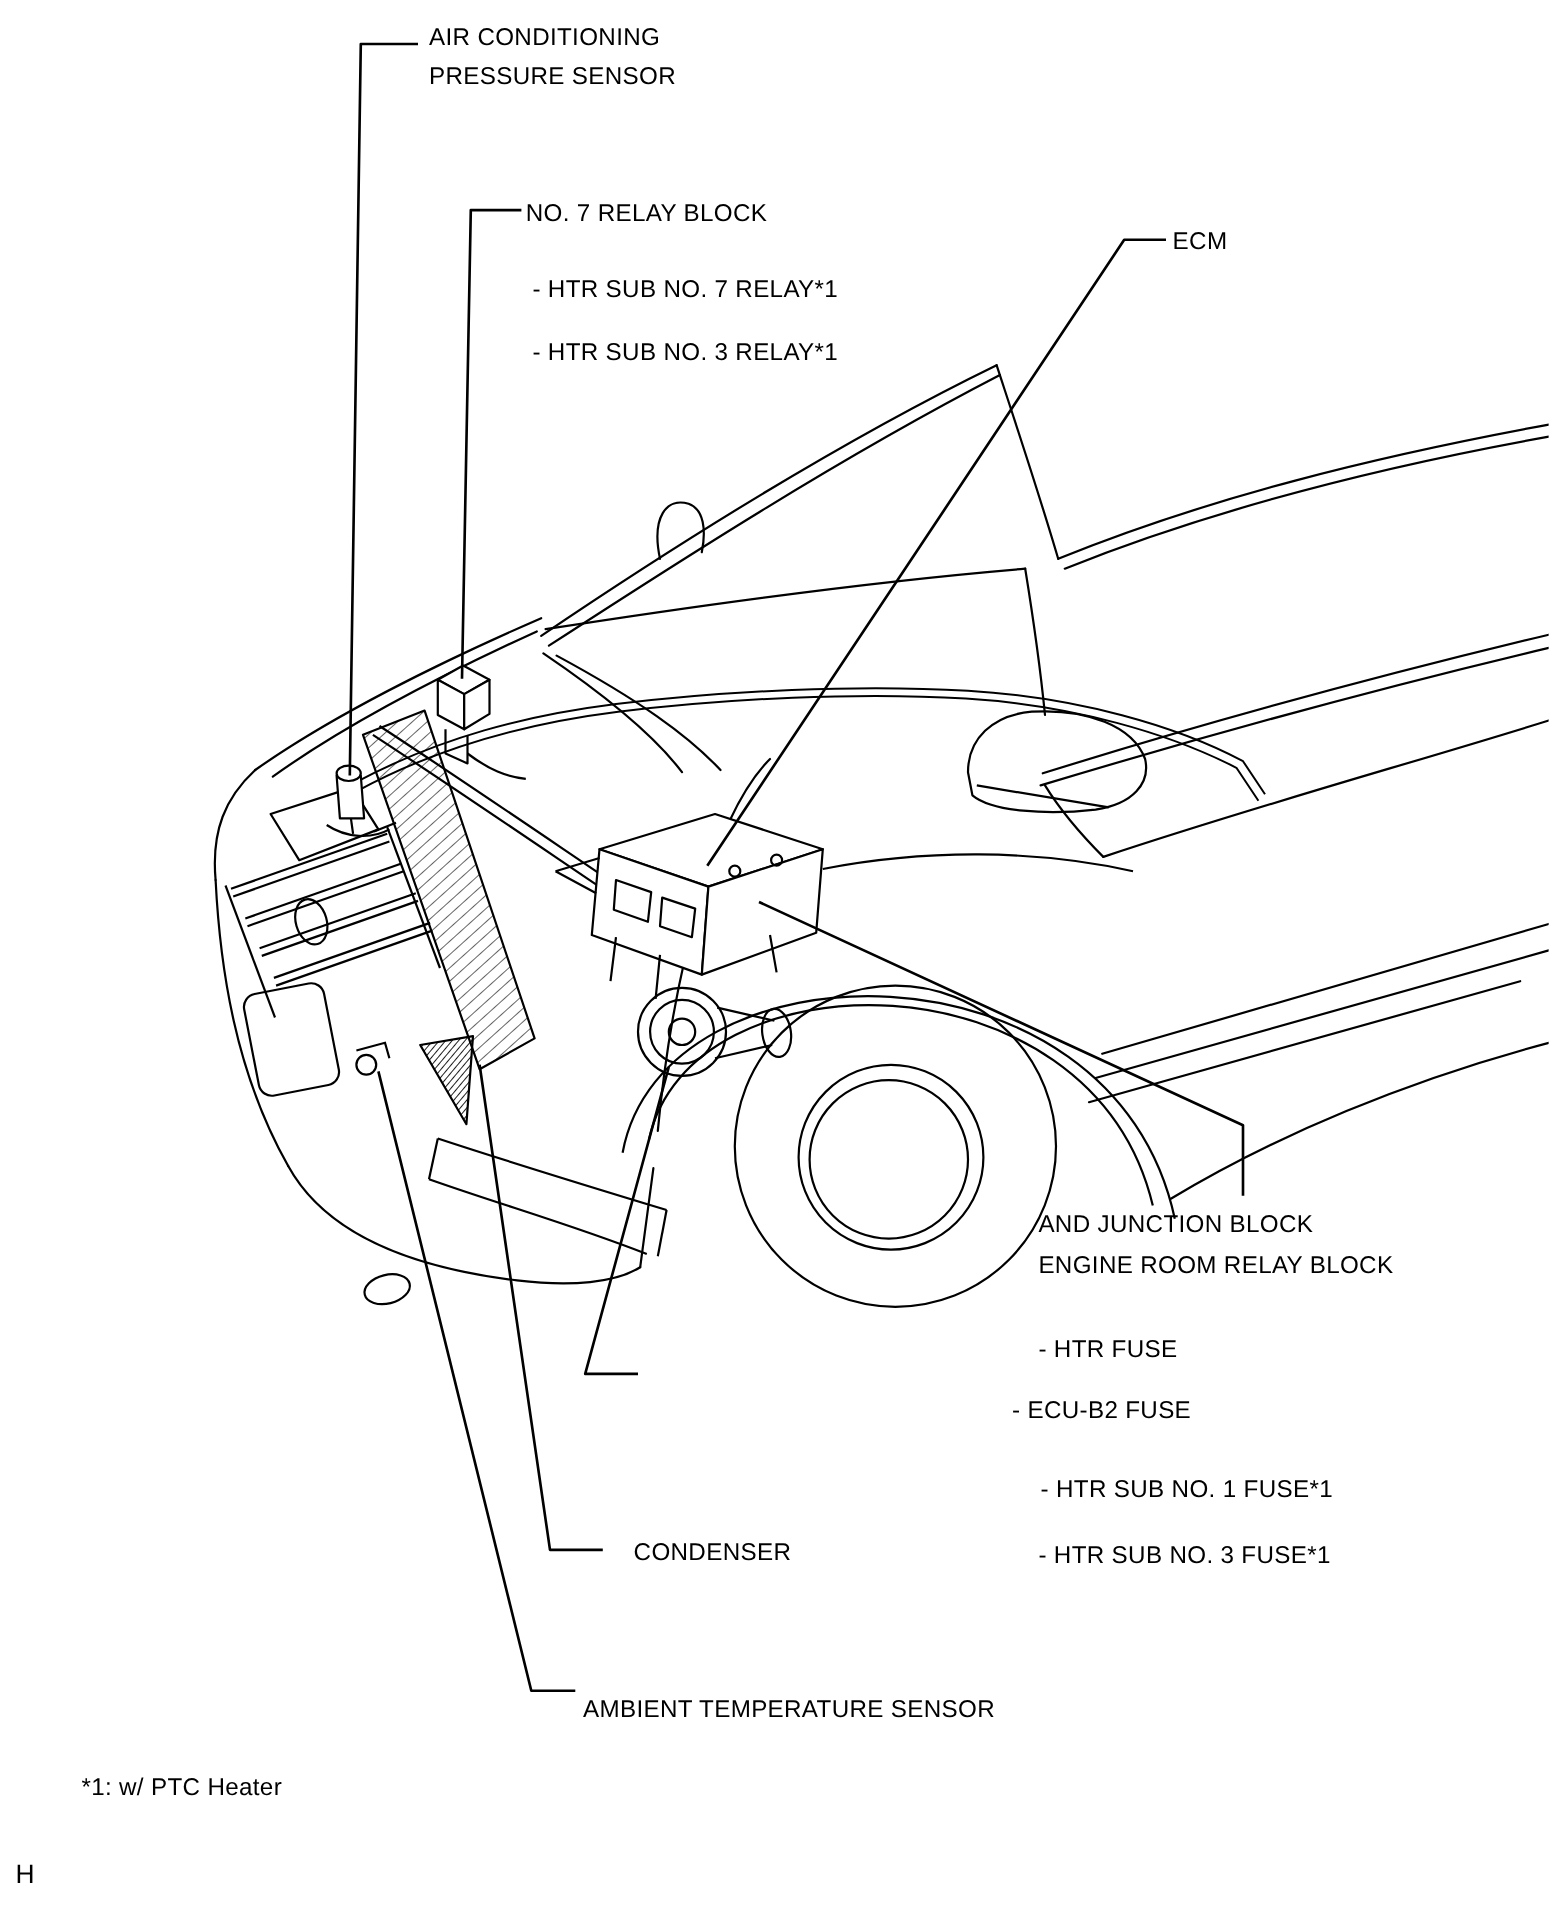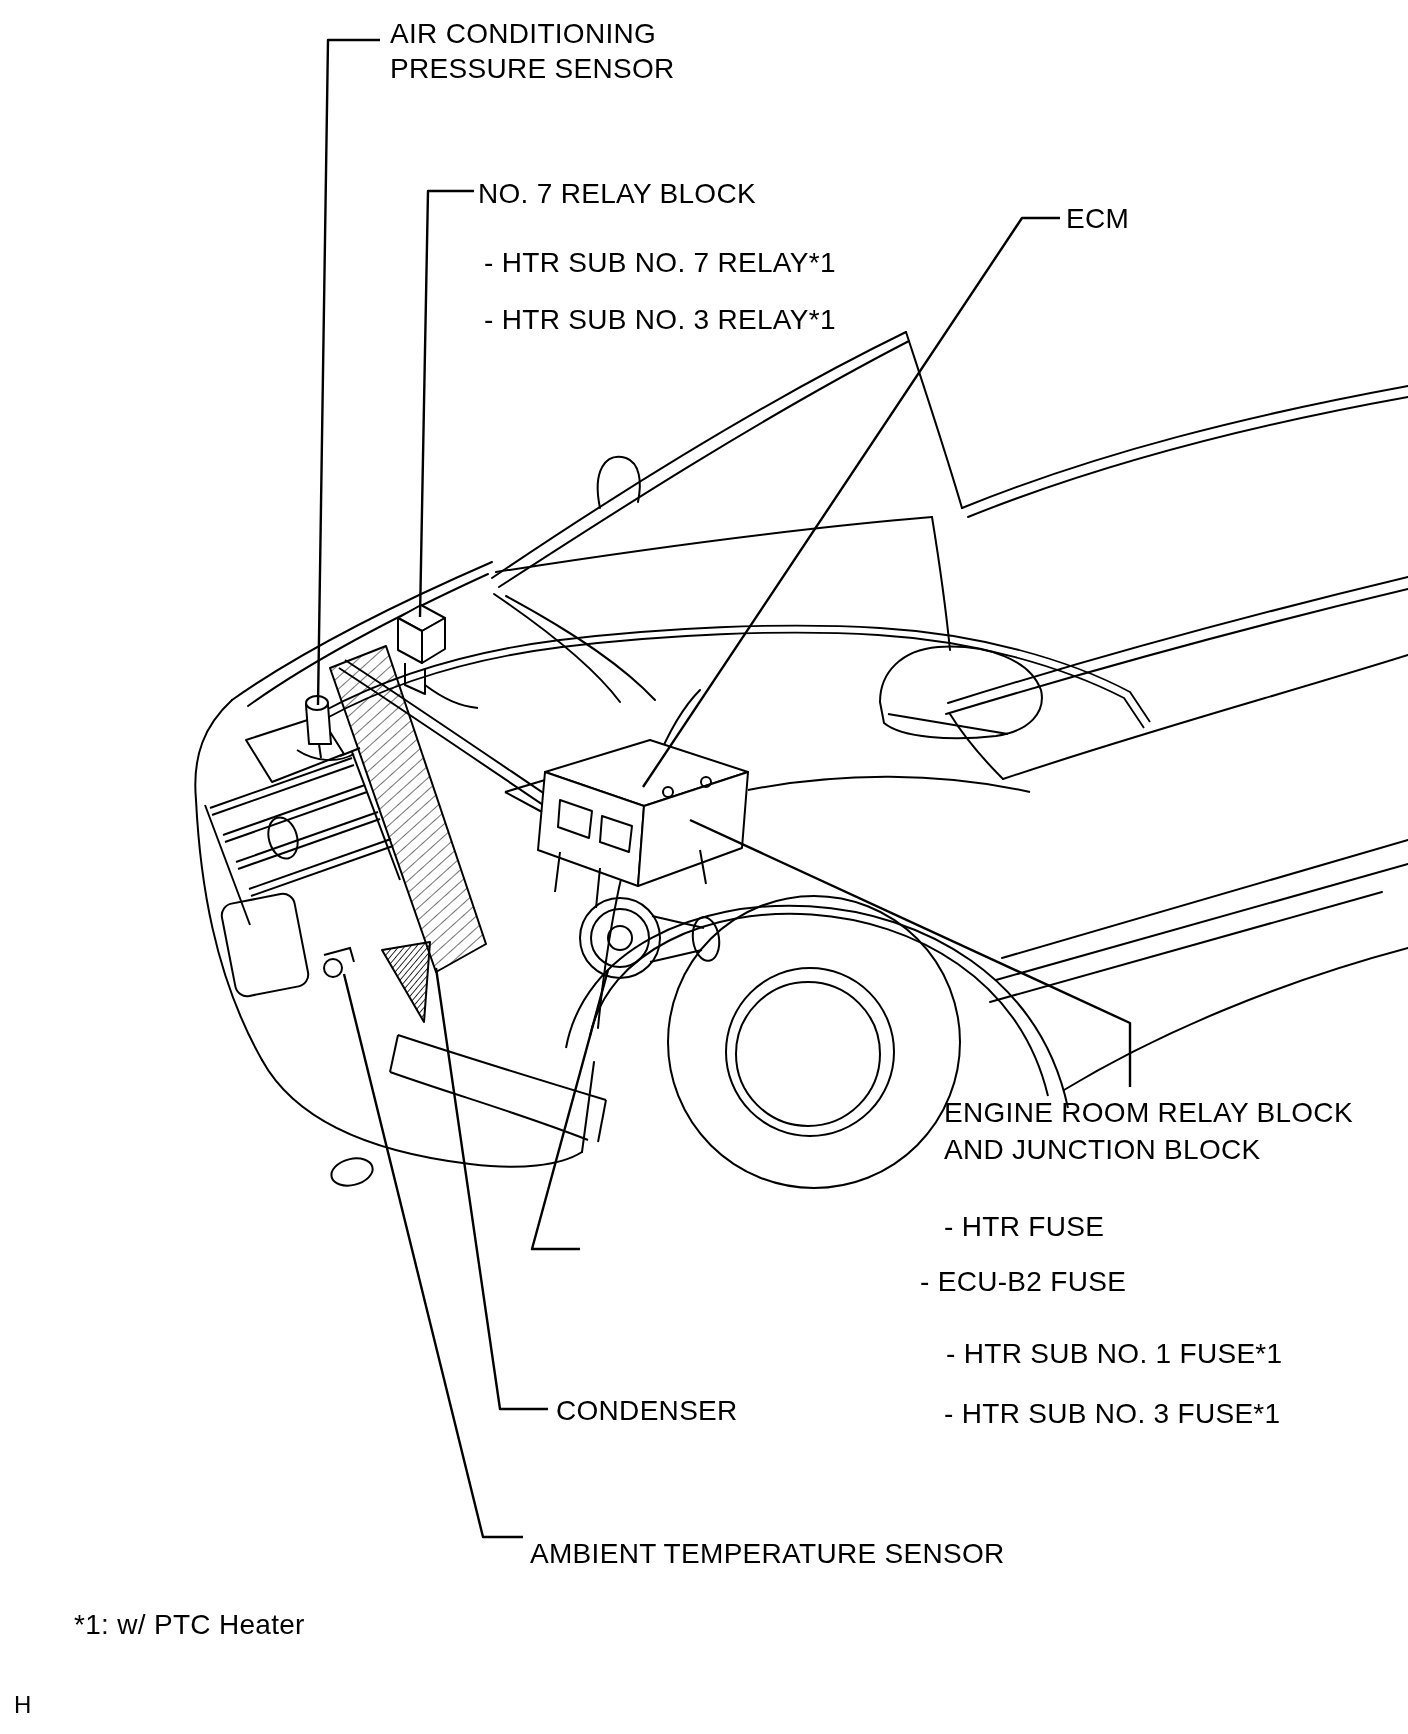--- a/index.html
+++ b/index.html
@@ -1,21 +1,21 @@
 <!DOCTYPE html>
 <html><head>
 <meta charset="utf-8">
 <style>
   html,body{margin:0;padding:0;background:#fff;}
   .stage{
     position:relative;width:1408px;height:1734px;background:#fff;
     font-family:"Liberation Sans",sans-serif;color:#000;overflow:hidden;
   }
   .art{position:absolute;left:0;top:0;}
-  .lbl{position:absolute;font-size:28px;line-height:34px;white-space:nowrap;letter-spacing:.3px;}
+  .lbl{position:absolute;font-size:22px;line-height:34px;white-space:nowrap;letter-spacing:.3px;}
   .lbl.two{line-height:35px;}
   .lbl.block2{line-height:37px;}
   .marker{font-size:24px;}
 </style>
 </head>
 <body>
 
 <div class="stage">
 
   <svg class="art" width="1408" height="1734" viewBox="0 0 1408 1734">
@@ -176,29 +176,29 @@
     <div>PRESSURE SENSOR</div>
   </div>
 
   <div class="lbl" style="left:478px;top:177px;">NO. 7 RELAY BLOCK</div>
   <div class="lbl" style="left:484px;top:246px;">- HTR SUB NO. 7 RELAY*1</div>
   <div class="lbl" style="left:484px;top:303px;">- HTR SUB NO. 3 RELAY*1</div>
 
   <div class="lbl" style="left:1066px;top:202px;">ECM</div>
 
   <div class="lbl block2" style="left:944px;top:1094px;">
+    <div>AND JUNCTION BLOCK</div>
     <div>ENGINE ROOM RELAY BLOCK</div>
-    <div>AND JUNCTION BLOCK</div>
   </div>
   <div class="lbl" style="left:944px;top:1210px;">- HTR FUSE</div>
   <div class="lbl" style="left:920px;top:1265px;">- ECU-B2 FUSE</div>
   <div class="lbl" style="left:905px;top:1337px;margin-left:41px;">- HTR SUB NO. 1 FUSE*1</div>
   <div class="lbl" style="left:944px;top:1397px;">- HTR SUB NO. 3 FUSE*1</div>
 
 
-  <div class="lbl" style="left:556px;top:1394px;">CONDENSER</div>
+  <div class="lbl" style="left:576px;top:1394px;">CONDENSER</div>
 
   <div class="lbl" style="left:530px;top:1522px;margin-top:15px;">AMBIENT TEMPERATURE SENSOR</div>
 
   <div class="lbl" style="left:74px;top:1608px;">*1: w/ PTC Heater</div>
 
   <div class="lbl marker" style="left:14px;top:1688px;">H</div>
 </div>
 
 </body></html>

